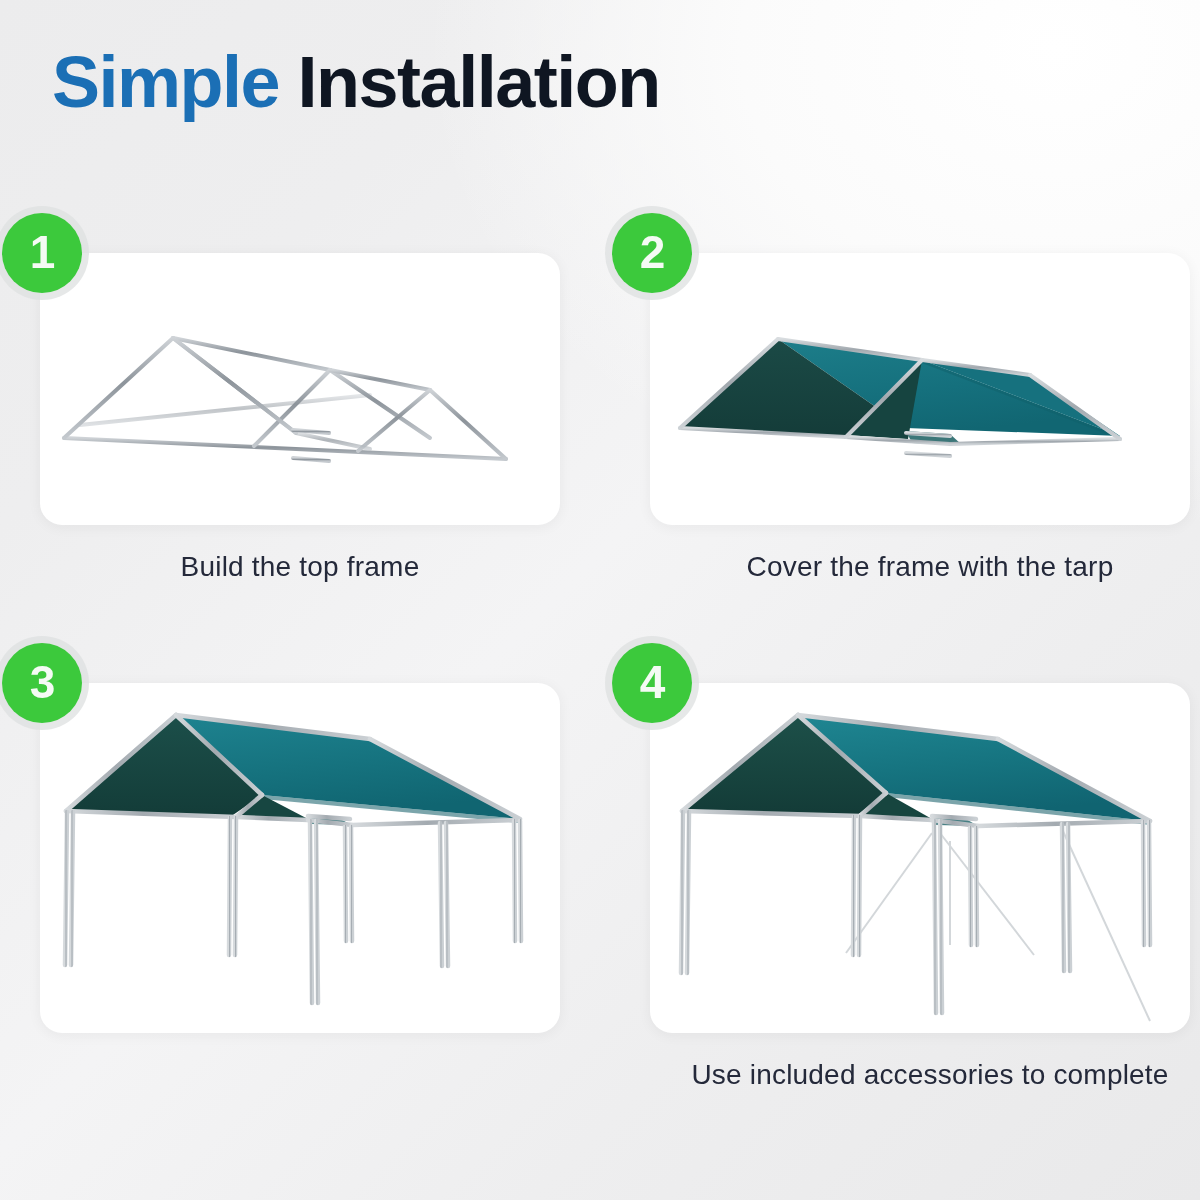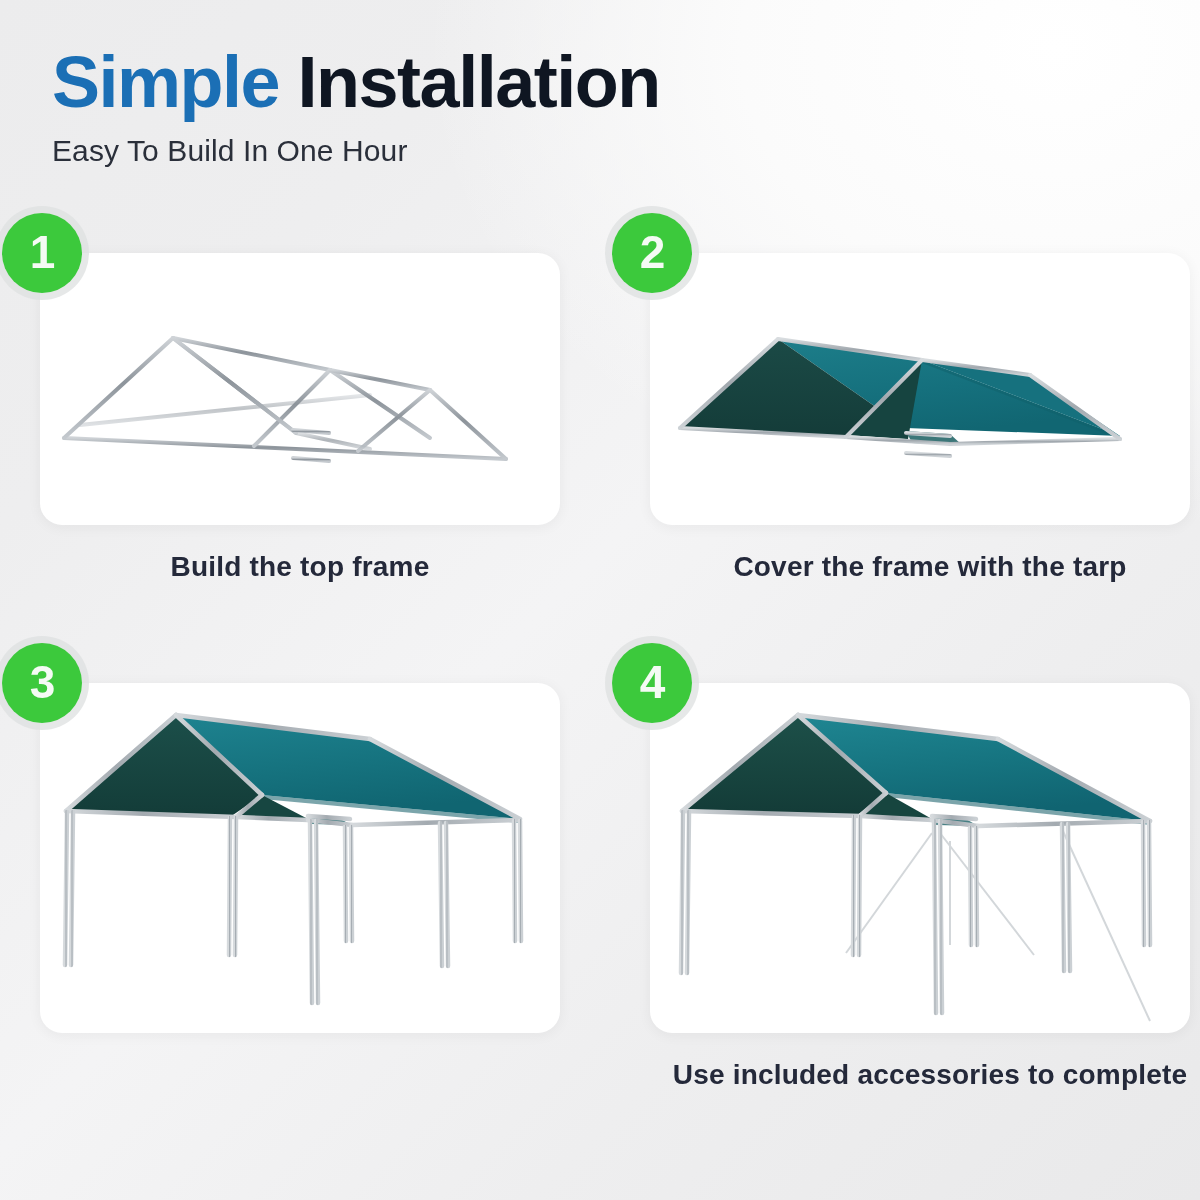--- a/index.html
+++ b/index.html
@@ -46,39 +46,38 @@
     display:flex; align-items:center; justify-content:center;
     z-index:3;
   }
   .badge span {
     color:#f4fbf4; font-size:46px; font-weight:bold; line-height:1;
     margin-top:-2px; letter-spacing:-1px;
   }
 
   .caption {
     margin-top:26px; width:520px; text-align:center;
-    font-size:28px; color:#24293a; letter-spacing:0.2px; white-space:nowrap;font-weight:bold;
+    font-size:28px; color:#24293a; letter-spacing:0.2px; white-space:nowrap;
   }
   .step.s2 .caption, .step.s4 .caption { width:560px; }
 
   
   .step.s3 .card, .step.s4 .card { height:350px; }
   .step.s2 .card, .step.s4 .card { width:540px; }
 </style>
 </head>
 <body>
 
 <div class="page">
 
   <div class="header">
     <div class="title">
       <span class="w1">Simple</span>
       <span class="w2">Installation</span>
     </div>
-    <div class="subtitle">Easy To Build In One Hour</div>
   </div>
 
   <div class="grid">
 
     <div class="step s1">
       <div class="card">
         <div class="badge">
           <span>1</span>
         </div>
         <div class="art">

